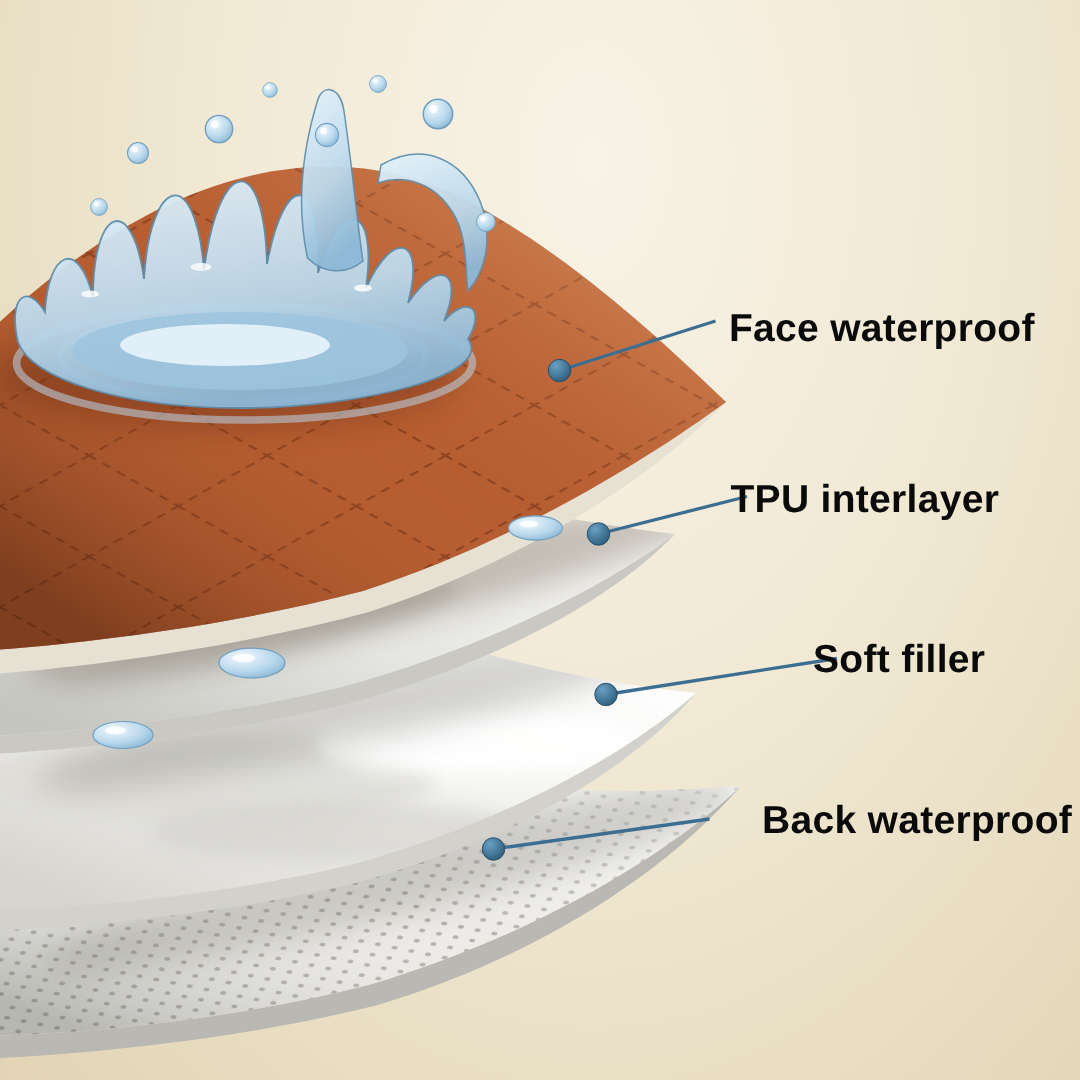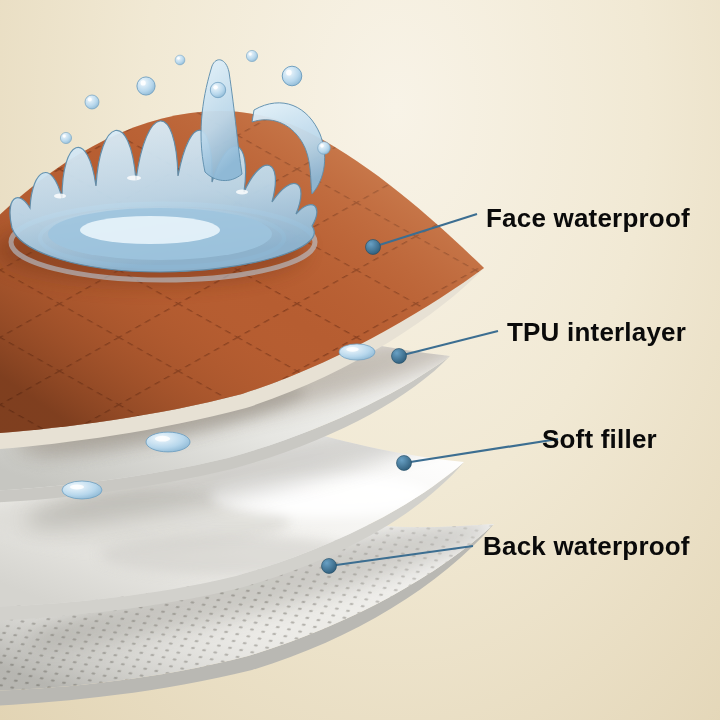--- a/index.html
+++ b/index.html
@@ -14,23 +14,23 @@
   .layer-label{
     position:absolute;
     font-weight:700;
     font-size:26px;
     line-height:30px;
     color:#0a0a0a;
     white-space:nowrap;
     letter-spacing:0.2px;
   }
   .label-face{left:486px;top:203px;}
-  .label-tpu {left:507px;top:317px;}
+  .label-tpu {left:487px;top:317px;}
   .label-soft{left:542px;top:424px;}
-  .label-back{left:483px;top:531px;}
+  .label-back{left:508px;top:531px;}
 </style>
 </head>
 <body>
 
 <div class="stage">
 
   <svg class="diagram-svg" width="720" height="720" viewBox="0 0 720 720">
     <defs>
 
       <path id="facePath" d="M -12,226 C 85,130 205,78 312,134 C 380,170 440,226 484,268 C 432,306 342,362 242,394 C 150,418 55,429 -12,434 Z"></path>

